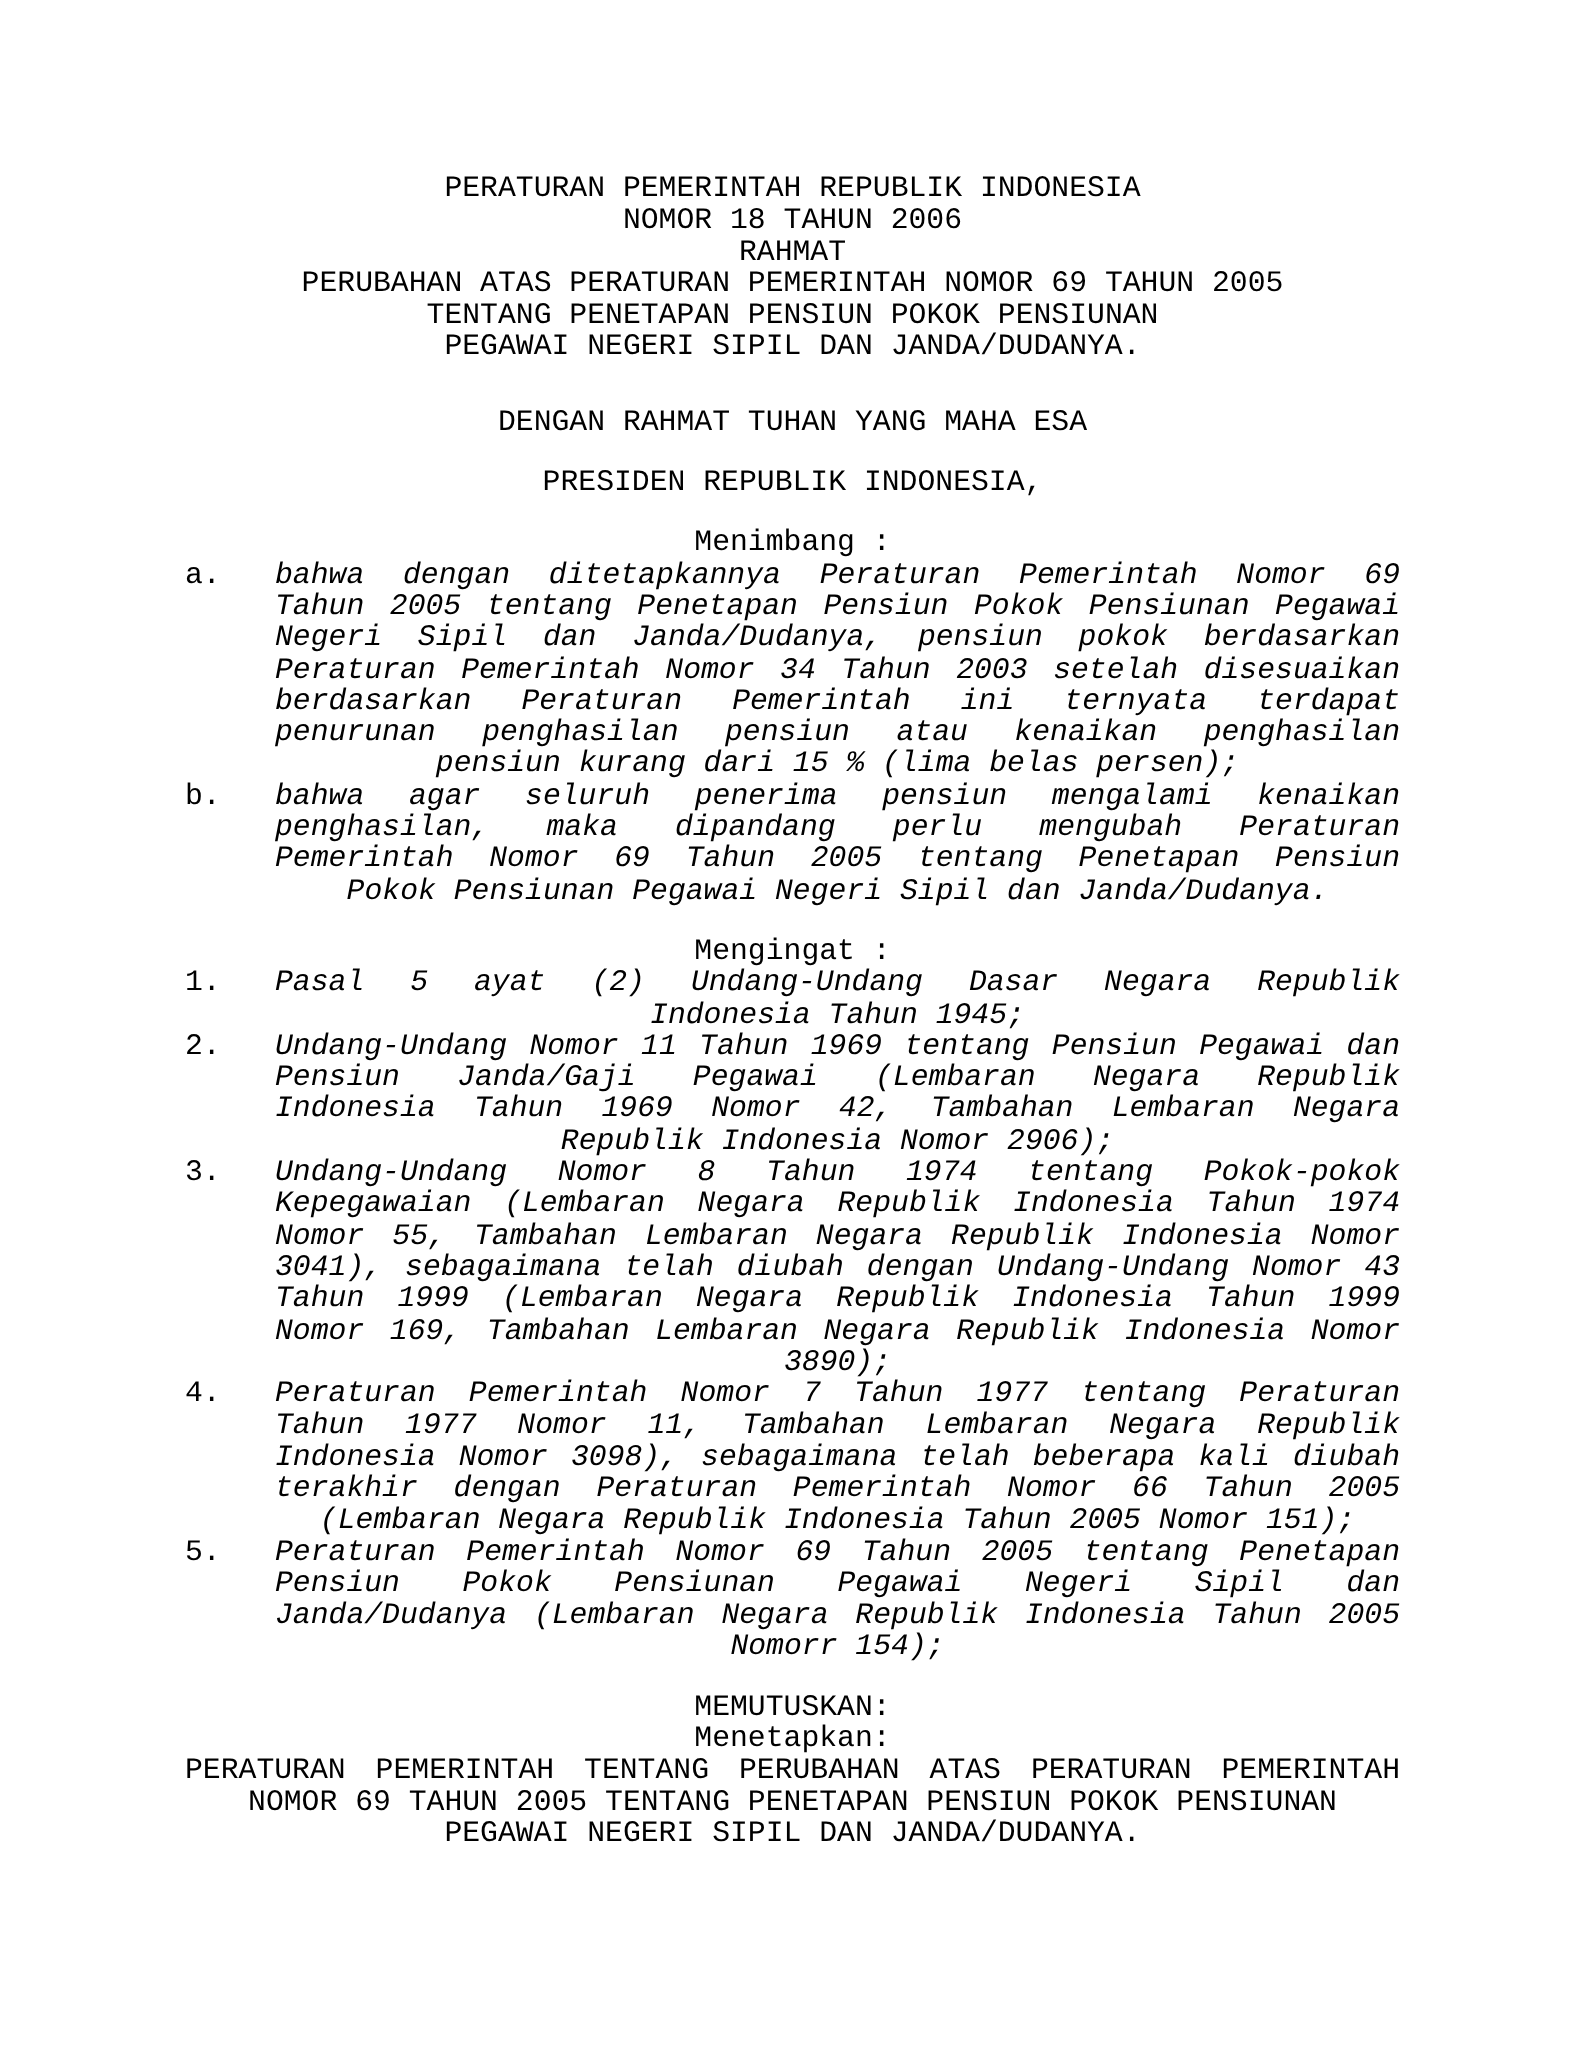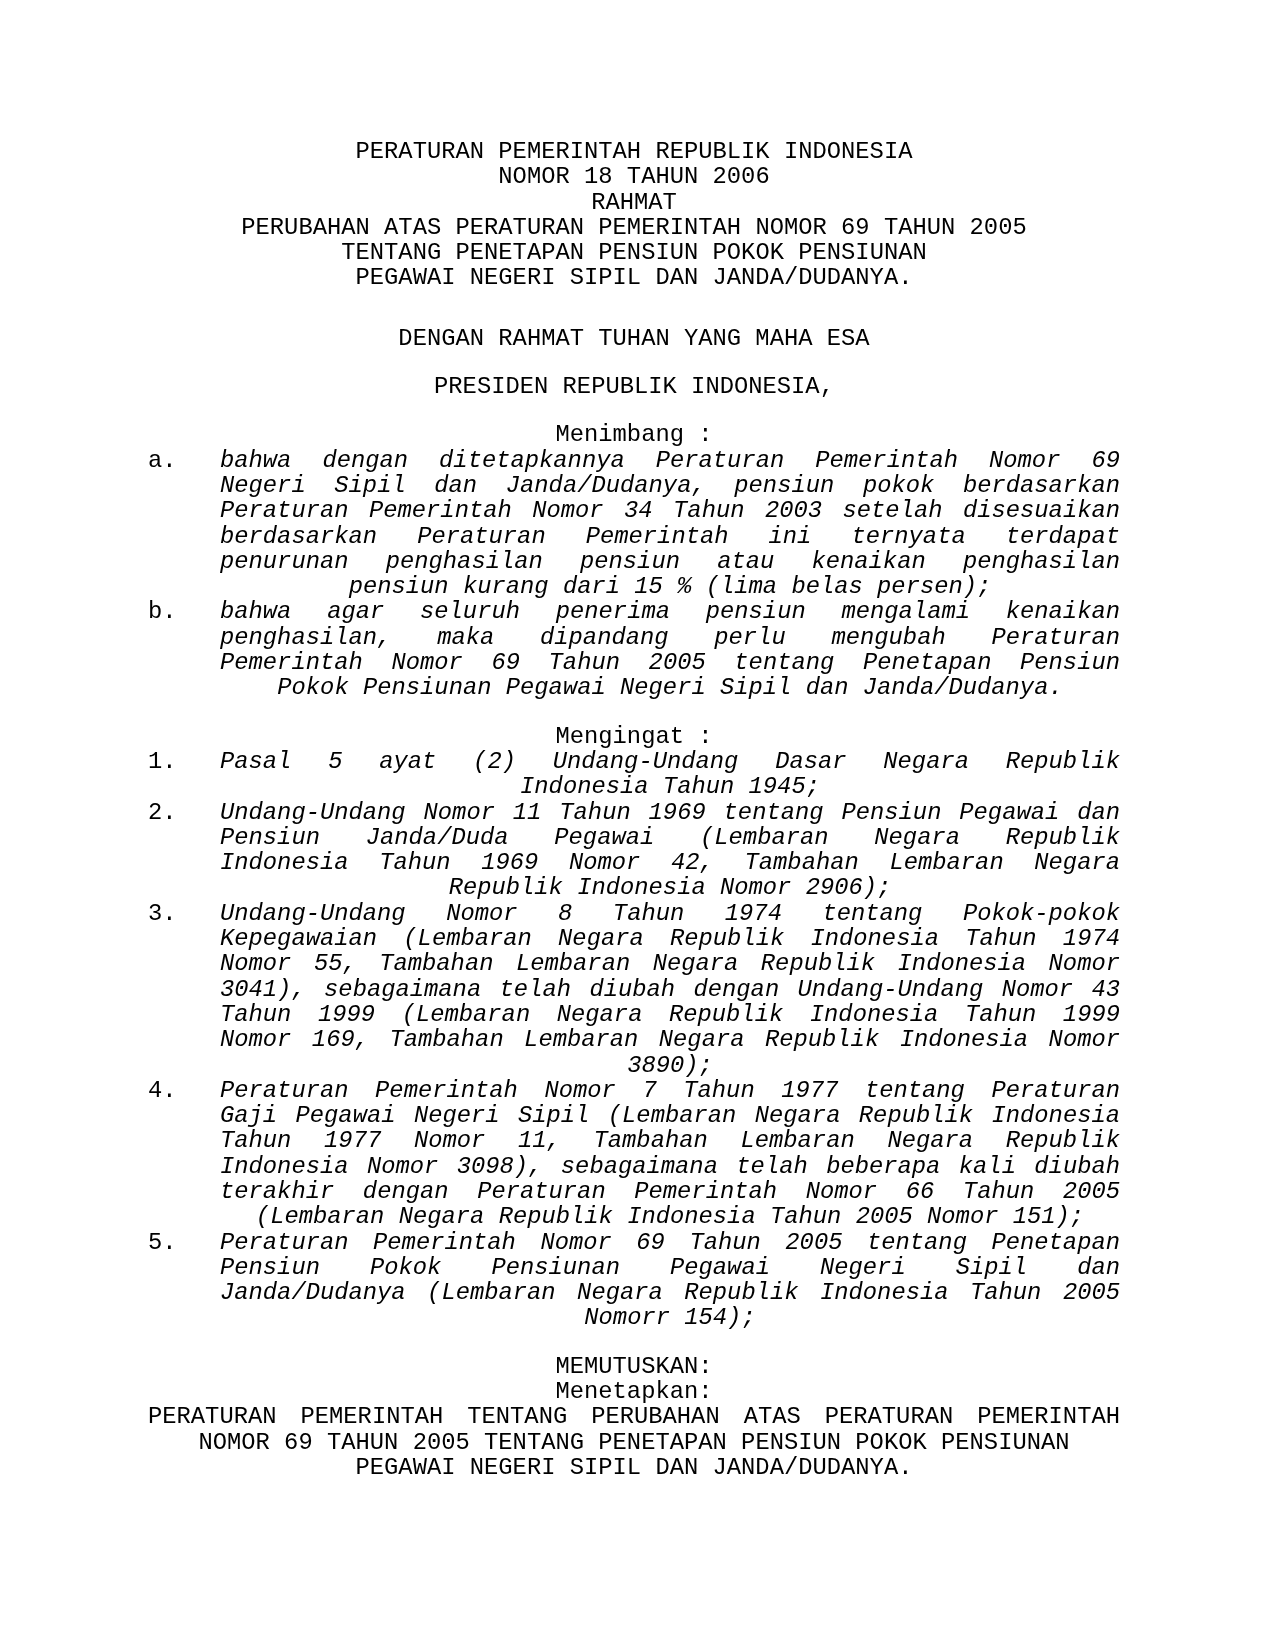--- a/index.html
+++ b/index.html
@@ -80,20 +80,21 @@
     <div class="cline">PRESIDEN REPUBLIK INDONESIA,</div>
 
     <div class="spacer"></div>
 
     <div class="lline">Menimbang :</div>
     <div id="menimbang-items">
         <div class="item">
           <div class="item-marker">a.</div>
           <div class="item-body">
             <div class="jline">bahwa dengan ditetapkannya Peraturan Pemerintah Nomor 69</div>
+            <div class="jline">Tahun 2005 tentang Penetapan Pensiun Pokok Pensiunan Pegawai</div>
             <div class="jline">Negeri Sipil dan Janda/Dudanya, pensiun pokok berdasarkan</div>
             <div class="jline">Peraturan Pemerintah Nomor 34 Tahun 2003 setelah disesuaikan</div>
             <div class="jline">berdasarkan Peraturan Pemerintah ini ternyata terdapat</div>
             <div class="jline">penurunan penghasilan pensiun atau kenaikan penghasilan</div>
             <div class="lline">pensiun kurang dari 15 % (lima belas persen);</div>
           </div>
         </div>
         <div class="item">
           <div class="item-marker">b.</div>
           <div class="item-body">
@@ -113,42 +114,41 @@
           <div class="item-marker">1.</div>
           <div class="item-body">
             <div class="jline">Pasal 5 ayat (2) Undang-Undang Dasar Negara Republik</div>
             <div class="lline">Indonesia Tahun 1945;</div>
           </div>
         </div>
         <div class="item">
           <div class="item-marker">2.</div>
           <div class="item-body">
             <div class="jline">Undang-Undang Nomor 11 Tahun 1969 tentang Pensiun Pegawai dan</div>
-            <div class="jline">Pensiun Janda/Duda Pegawai (Lembaran Negara Republik</div>
+            <div class="jline">Pensiun Janda/Gaji Pegawai (Lembaran Negara Republik</div>
             <div class="jline">Indonesia Tahun 1969 Nomor 42, Tambahan Lembaran Negara</div>
             <div class="lline">Republik Indonesia Nomor 2906);</div>
           </div>
         </div>
         <div class="item">
           <div class="item-marker">3.</div>
           <div class="item-body">
             <div class="jline">Undang-Undang Nomor 8 Tahun 1974 tentang Pokok-pokok</div>
             <div class="jline">Kepegawaian (Lembaran Negara Republik Indonesia Tahun 1974</div>
             <div class="jline">Nomor 55, Tambahan Lembaran Negara Republik Indonesia Nomor</div>
             <div class="jline">3041), sebagaimana telah diubah dengan Undang-Undang Nomor 43</div>
             <div class="jline">Tahun 1999 (Lembaran Negara Republik Indonesia Tahun 1999</div>
             <div class="jline">Nomor 169, Tambahan Lembaran Negara Republik Indonesia Nomor</div>
             <div class="lline">3890);</div>
           </div>
         </div>
         <div class="item">
           <div class="item-marker">4.</div>
           <div class="item-body">
             <div class="jline">Peraturan Pemerintah Nomor 7 Tahun 1977 tentang Peraturan</div>
-            <div class="jline">Gaji Pegawai Negeri Sipil (Lembaran Negara Republik Indonesia</div>
             <div class="jline">Tahun 1977 Nomor 11, Tambahan Lembaran Negara Republik</div>
             <div class="jline">Indonesia Nomor 3098), sebagaimana telah beberapa kali diubah</div>
             <div class="jline">terakhir dengan Peraturan Pemerintah Nomor 66 Tahun 2005</div>
             <div class="lline">(Lembaran Negara Republik Indonesia Tahun 2005 Nomor 151);</div>
           </div>
         </div>
         <div class="item">
           <div class="item-marker">5.</div>
           <div class="item-body">
             <div class="jline">Peraturan Pemerintah Nomor 69 Tahun 2005 tentang Penetapan</div>

